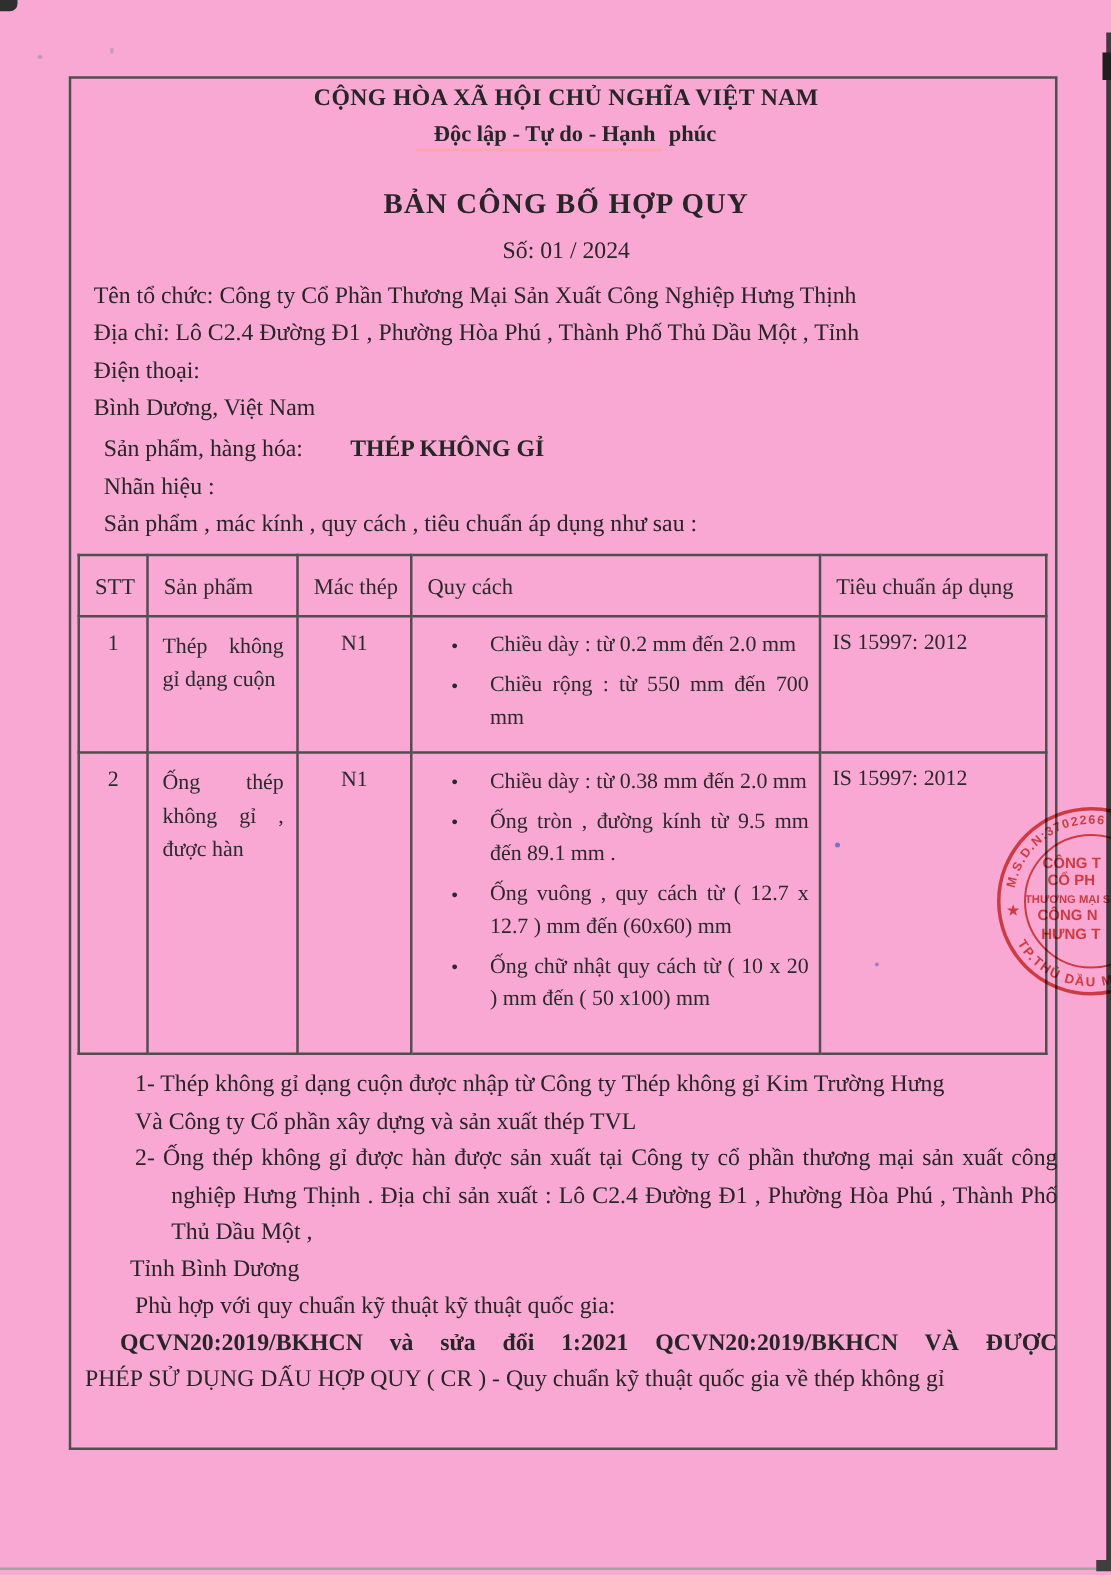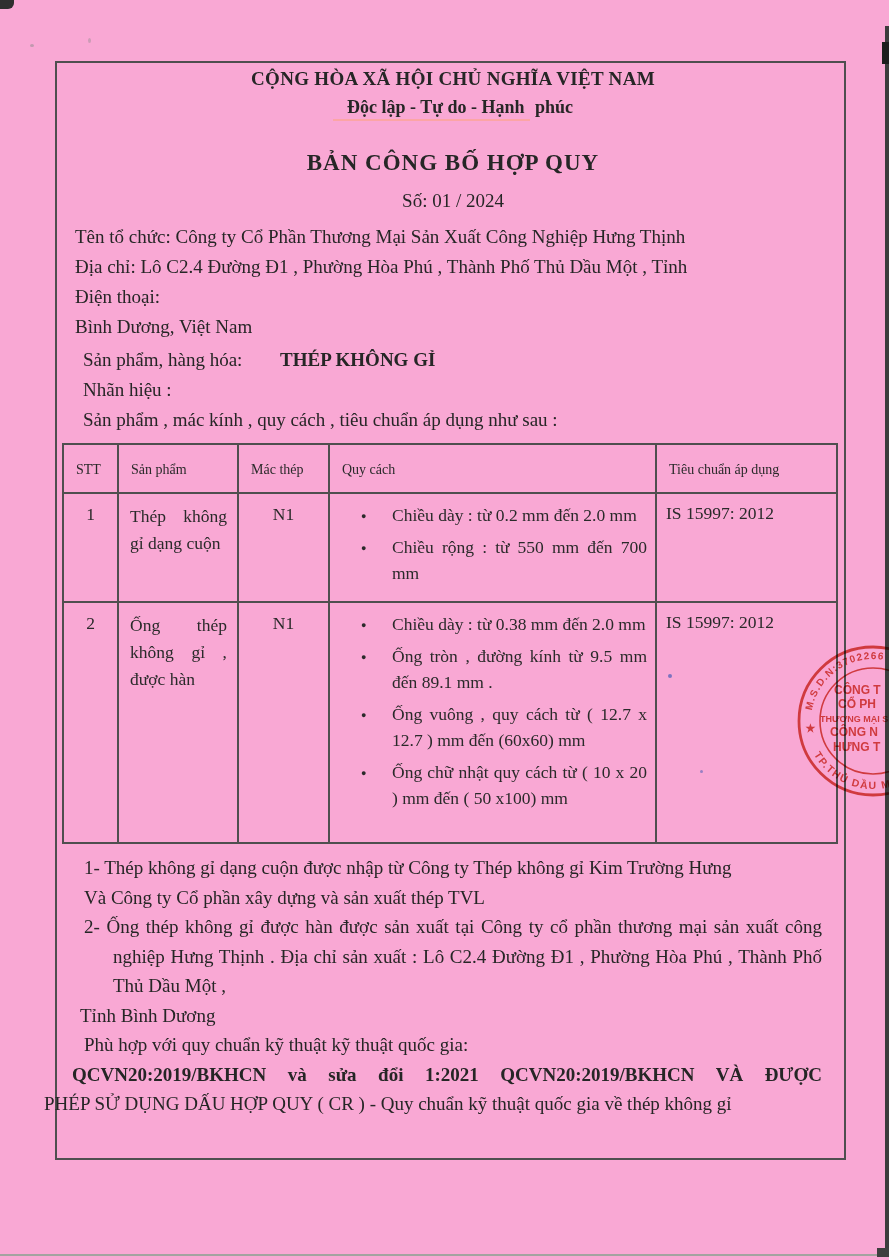--- a/index.html
+++ b/index.html
@@ -39,37 +39,37 @@
   .info .gap{margin-top:3px;}
   .info b{font-weight:bold;margin-left:33px;}
   
   table.spec-table{
     position:absolute;left:62px;top:443px;width:774px;
     border-collapse:collapse;table-layout:fixed;
     font-size:17.5px;color:#2a2a2a;
   }
   table.spec-table th,table.spec-table td{border:2px solid #4f4f4f;vertical-align:top;}
   table.spec-table th{
-    font-weight:normal;font-size:14px;height:37px;text-align:left;
+    font-weight:normal;font-size:18px;height:37px;text-align:left;
     padding:6px 4px 4px 12px;vertical-align:middle;
   }
   th.c-stt{text-align:center;padding-left:2px;}
   td.c-stt{text-align:center;padding-top:10px;height:auto;}
   td.c-prod{padding:9px 10px 4px 11px;text-align:justify;line-height:27px;}
   td.c-grade{text-align:center;padding-top:10px;}
   td.c-std{padding:9px 4px 4px 9px;}
   td.c-specs{padding:8px 0 4px 0;}
   tr.row1 td{height:94px;}
   tr.row2 td{height:226px;}
   .specs-list{margin:0;padding:0;list-style:none;line-height:26px;}
   .specs-list li{position:relative;padding:0 8px 0 62px;text-align:justify;}
   .specs-list li + li{margin-top:6px;}
   .specs-list li::before{content:"●";position:absolute;left:31px;top:1px;font-size:9px;}
   
-  .notes{position:absolute;left:44px;top:853px;width:778px;font-size:19px;line-height:29.5px;}
+  .notes{position:absolute;left:68px;top:853px;width:778px;font-size:19px;line-height:29.5px;}
   .notes .n1a,.notes .n1b{margin-left:40px;white-space:nowrap;}
   .notes .n2{margin-left:40px;width:738px;padding-left:29px;text-indent:-29px;text-align:justify;box-sizing:border-box;}
   .notes .n3{margin-left:36px;white-space:nowrap;}
   .notes .n4{margin-left:40px;white-space:nowrap;}
   .notes .n5a{text-align:justify;text-align-last:justify;text-indent:28px;font-weight:bold;}
   .notes .n5b{white-space:nowrap;}
   
   .stamp{position:absolute;left:778px;top:630px;width:180px;height:185px;
     mix-blend-mode:multiply;opacity:.92;}
   .stamp text{font-family:"Liberation Sans", sans-serif;fill:#d24a3c;font-weight:bold;}

